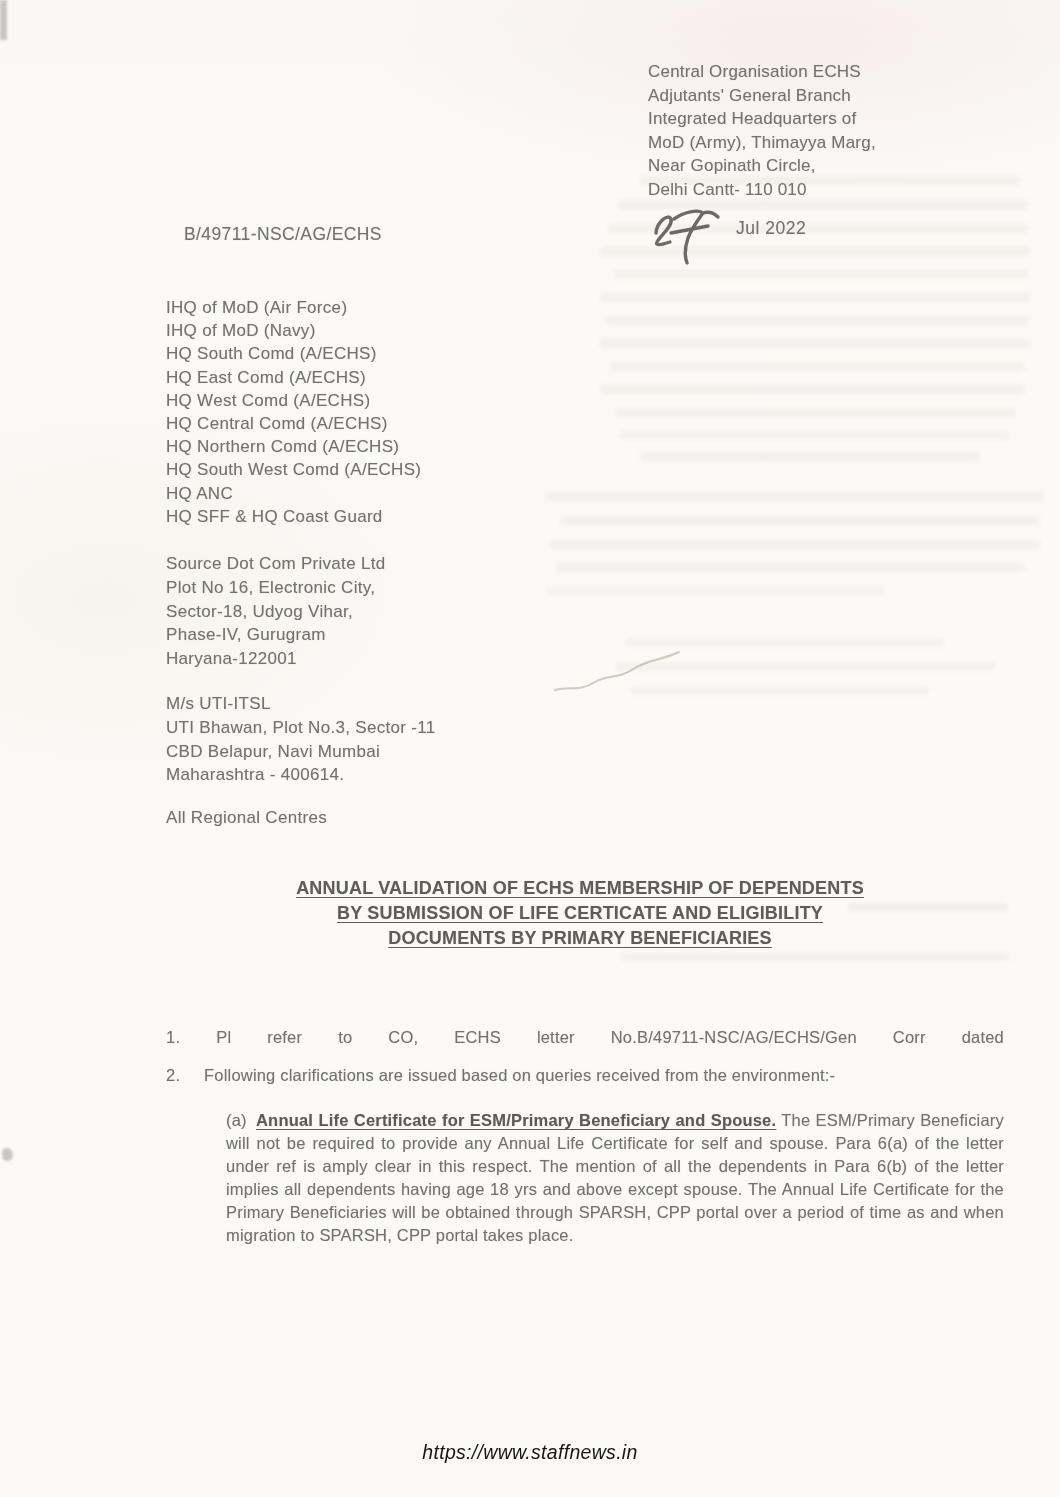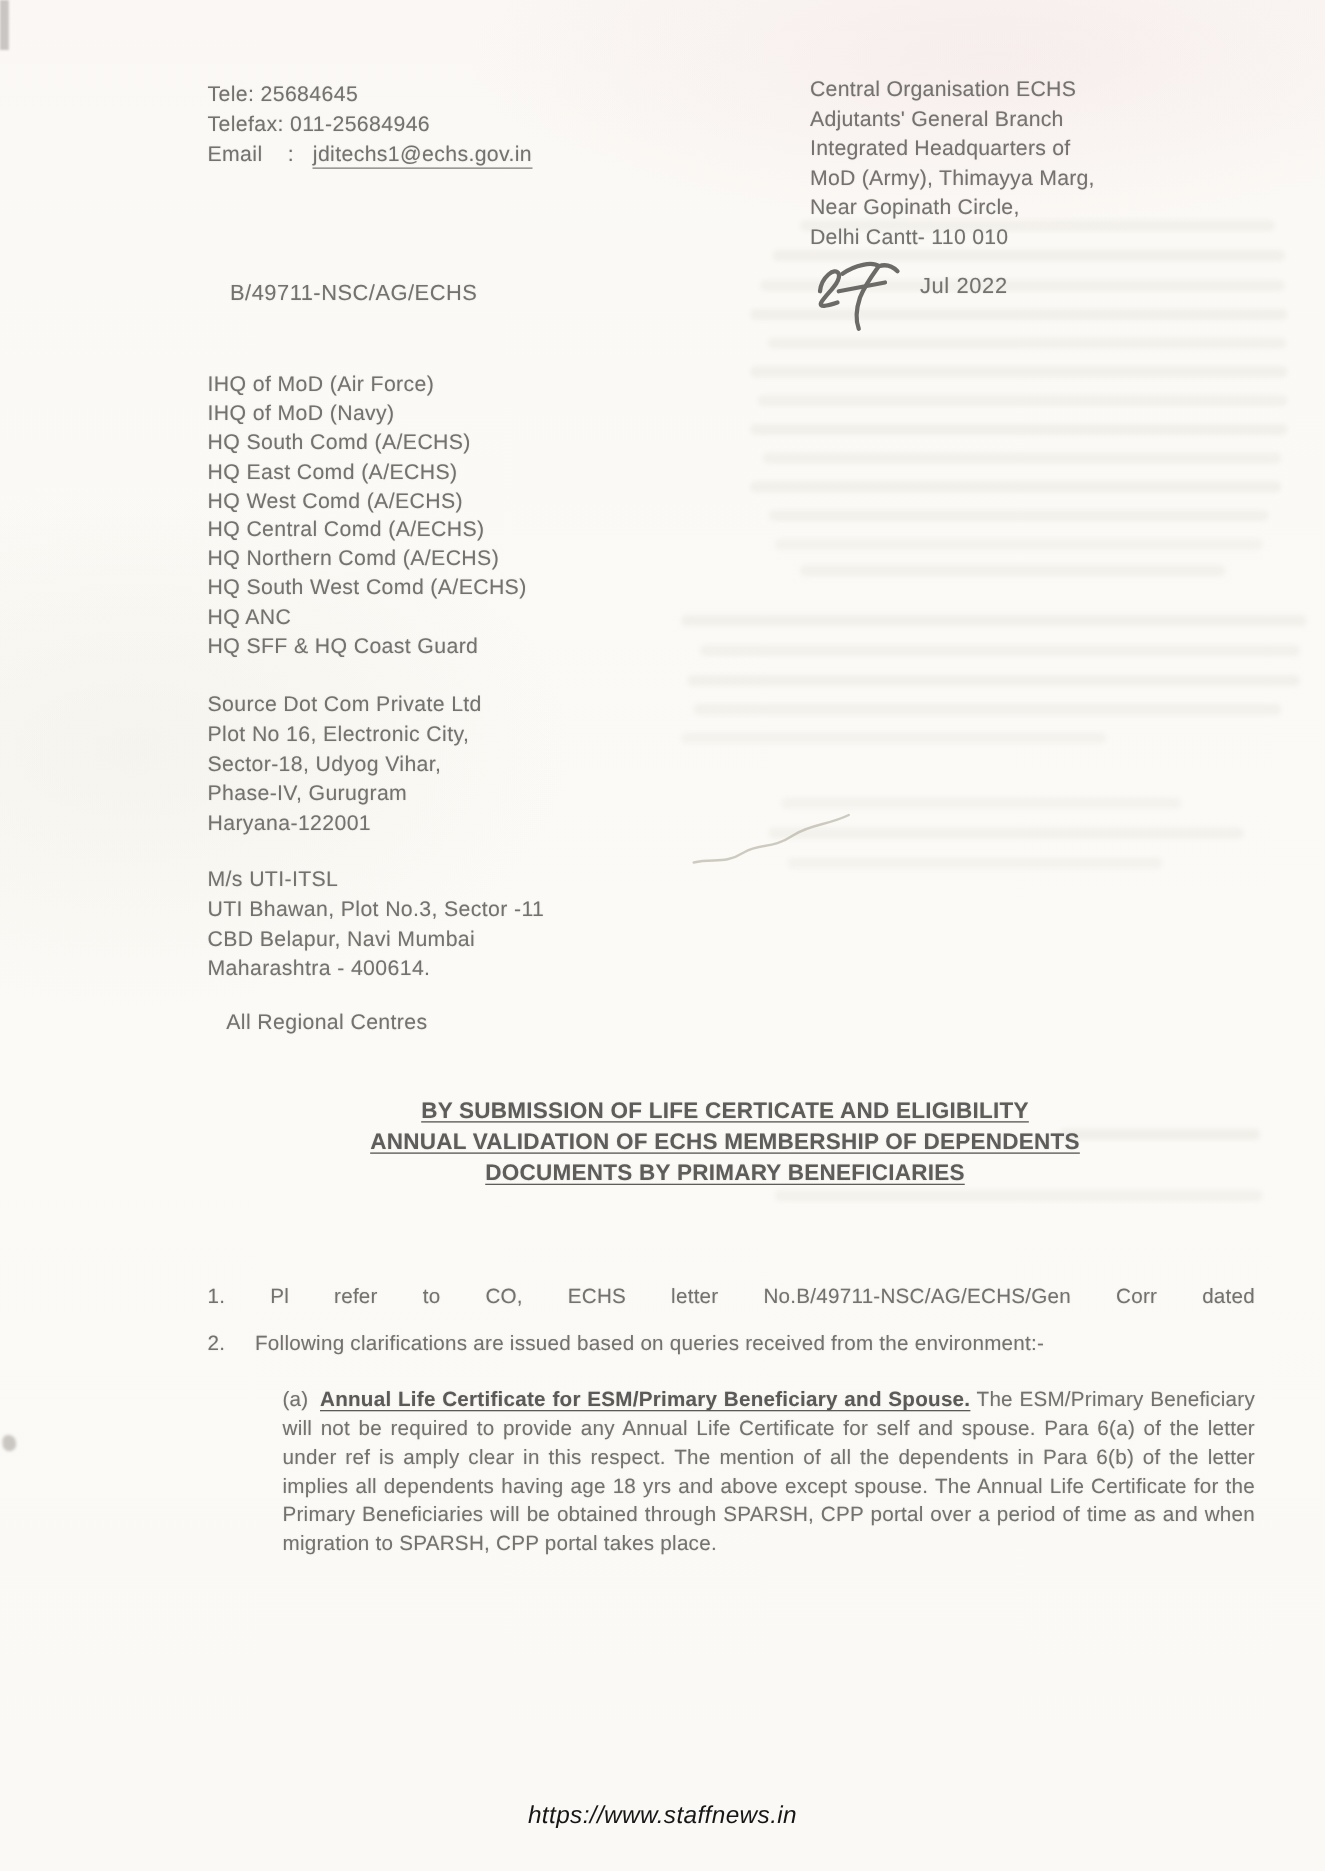--- a/index.html
+++ b/index.html
@@ -20,21 +20,21 @@
   .ink-dark{color:#5e5d5b; text-shadow:0 0 1px rgba(100,99,97,.3);}
   .contact{top:64px;left:166px;font-size:17px;line-height:24px;letter-spacing:.3px;}
   .org{top:60px;left:648px;font-size:17px;line-height:23.5px;letter-spacing:.2px;}
   .email-link{border-bottom:1.5px solid #7d7b78;padding-bottom:1px;}
   .ref{top:224px;left:166px;font-size:17.5px;letter-spacing:.4px;margin-left:18px;}
   .dateline{top:218px;left:712px;font-size:17.5px;letter-spacing:.5px;margin-left:24px;}
   .hand{top:197px;left:646px;width:86px;height:70px;}
   .hqlist{top:296px;left:166px;font-size:17px;line-height:23.2px;letter-spacing:.3px;}
   .vendor1{top:552px;left:166px;font-size:17px;line-height:23.8px;letter-spacing:.3px;}
   .vendor2{top:692px;left:166px;font-size:17px;line-height:23.8px;letter-spacing:.3px;}
-  .allrc{top:808px;left:166px;font-size:17px;letter-spacing:.3px;margin-left:15px;}
+  .allrc{top:808px;left:166px;font-size:17px;letter-spacing:.3px;}
   .subject{top:876px;left:150px;width:860px;text-align:center;font-size:18px;font-weight:bold;
     line-height:25px;letter-spacing:.2px;}
   .subject .u{text-decoration:underline;text-underline-offset:3px;}
   .para{font-size:16.5px;line-height:23px;letter-spacing:.2px;}
   .para1{top:1026px;left:166px;width:838px;}
   .para1-l1{display:block;text-align:justify;text-align-last:justify;}
   .para1-l2{display:block;margin-top:2px;}
   .para2{top:1064px;left:166px;width:838px;}
   .num-gap{display:inline-block;min-width:38px;}
   .num-gap2{display:inline-block;min-width:30px;}
@@ -80,31 +80,20 @@
     <div class="bleed" style="left:615px;top:662px;width:380px;"></div>
     <div class="bleed" style="left:630px;top:686px;width:300px;opacity:.06;"></div>
     <div class="bleed" style="left:848px;top:903px;width:160px;opacity:.09;"></div>
     <div class="bleed" style="left:620px;top:952px;width:390px;opacity:.07;"></div>
   </div>
 
   <svg class="abs squiggle" viewBox="0 0 132 52">
     <path d="M4,44 C20,40 28,46 44,36 C58,28 66,34 84,22 C98,13 112,14 128,6" fill="none" stroke="#97917f" stroke-width="2" stroke-linecap="round"></path>
   </svg>
 
-  <div class="abs contact ink">
-    <div>Tele: 25684645</div>
-    <div>Telefax: 011-25684946</div>
-    <div>
-      <span>Email</span>
-      <span>&nbsp;&nbsp;</span>
-      <span>:</span>
-      <span>&nbsp;</span>
-      <span class="email-link">jditechs1@echs.gov.in</span>
-    </div>
-  </div>
 
   <div class="abs org ink">
     <div>Central Organisation ECHS</div>
     <div>Adjutants' General Branch</div>
     <div>Integrated Headquarters of</div>
     <div>MoD (Army), Thimayya Marg,</div>
     <div>Near Gopinath Circle,</div>
     <div>Delhi Cantt- 110 010</div>
   </div>
 
@@ -144,22 +133,22 @@
   <div class="abs vendor2 ink">
     <div>M/s UTI-ITSL</div>
     <div>UTI Bhawan, Plot No.3, Sector -11</div>
     <div>CBD Belapur, Navi Mumbai</div>
     <div>Maharashtra - 400614.</div>
   </div>
 
   <div class="abs allrc ink">All Regional Centres</div>
 
   <div class="abs subject ink-dark">
+    <div><span class="u">ANNUAL VALIDATION OF ECHS MEMBERSHIP OF DEPENDENTS</span></div>
     <div><span class="u">BY SUBMISSION OF LIFE CERTICATE AND ELIGIBILITY</span></div>
-    <div><span class="u">ANNUAL VALIDATION OF ECHS MEMBERSHIP OF DEPENDENTS</span></div>
     <div><span class="u">DOCUMENTS BY PRIMARY BENEFICIARIES</span></div>
   </div>
 
   <div class="abs para para1 ink">
     <span class="para1-l1">
       <span>1.</span>
       <span>Pl refer to CO, ECHS letter No.B/49711-NSC/AG/ECHS/Gen Corr dated</span>
     </span>
   </div>
 

